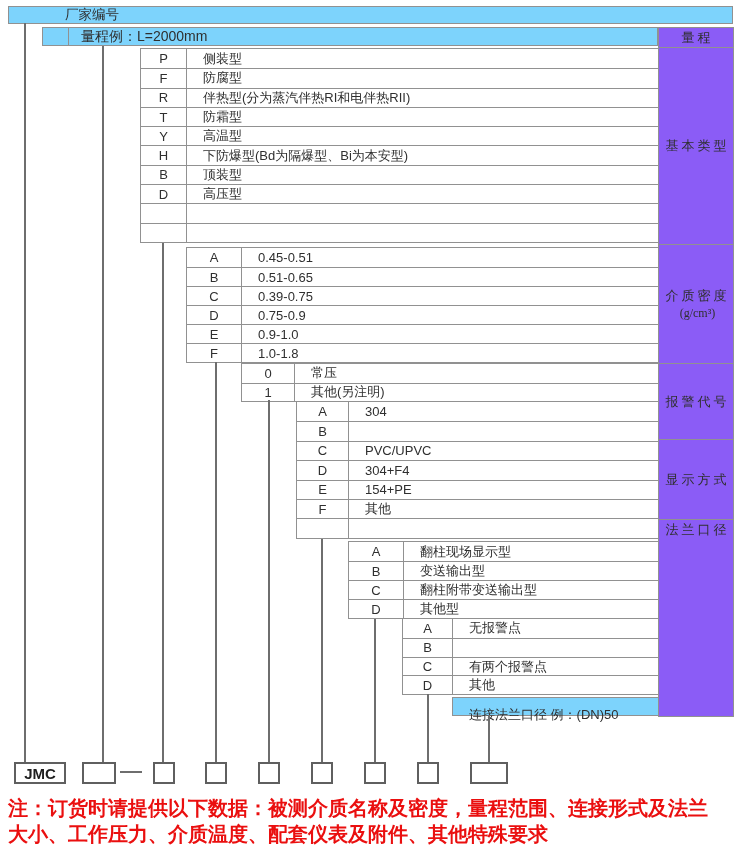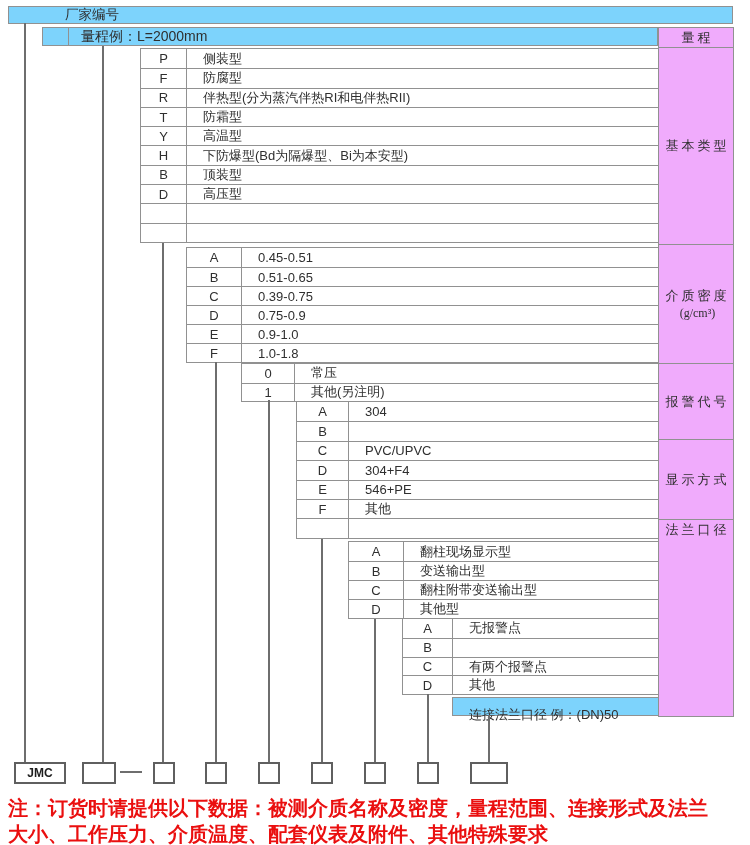--- a/index.html
+++ b/index.html
@@ -27,35 +27,35 @@
   #t-density {left:186px;top:247px;width:473px;} #t-density .row{height:19px}  #t-density .code{width:55px}
   #t-pressure{left:241px;top:363px;width:418px;} #t-pressure .row{height:18.5px} #t-pressure .code{width:53px}
   #t-material{left:296px;top:401px;width:363px;} #t-material .row{height:19.4px} #t-material .code{width:52px}
   #t-display {left:348px;top:541px;width:311px;} #t-display .row{height:19.1px} #t-display .code{width:55px}
   #t-alarm   {left:402px;top:618px;width:257px;} #t-alarm .row{height:18.8px}  #t-alarm .code{width:50px}
   .flange-row{left:452px;top:697px;width:207px;height:19px;display:flex;align-items:center;}
   .flange-row span{padding-left:16px;font-size:13px;white-space:nowrap;margin-top:16px;}
 
   
   .label-col{position:absolute;left:658px;top:27px;width:76px;height:690px;box-sizing:border-box;
-             border:1px solid #919191;background:#f0abfc;display:flex;flex-direction:column;
+             border:1px solid #919191;background:#8b5cf6;display:flex;flex-direction:column;
              font-family:"Liberation Serif","DejaVu Serif",serif;}
   .lsec{box-sizing:border-box;border-top:1px solid #919191;display:flex;flex-direction:column;
         align-items:center;justify-content:center;font-size:13px;letter-spacing:3px;padding-left:3px;}
   .lsec:first-child{border-top:none;}
   .lsec .unit{letter-spacing:0;padding-left:0;font-size:12px;margin-top:1px;}
   .ls-range{height:19px}.ls-basic{height:197px}.ls-density{height:119px}.ls-pressure{height:38px}
   .ls-material{height:138px}.ls-display{height:80px}.ls-alarm{height:76px}.ls-flange{height:21px}
 
   
   .vline{position:absolute;width:2px;background:#6e6e6e;}
 
   
   .bbox{position:absolute;top:762px;height:22px;box-sizing:border-box;border:2px solid #5f5f5f;background:#fff;}
-  .jmc{display:flex;align-items:center;justify-content:center;font-weight:bold;font-size:12px;color:#1e1e1e;}
+  .jmc{display:flex;align-items:center;justify-content:center;font-weight:bold;font-size:15px;color:#1e1e1e;}
   .dash{position:absolute;left:120px;top:771px;width:22px;height:2px;background:#6e6e6e;}
 
   
   .note{position:absolute;left:8px;top:795px;width:740px;font-size:20px;font-weight:bold;
         line-height:26px;color:#ea0f0f;}
 </style>
 </head>
 <body>
 
 <div class="canvas">
@@ -160,21 +160,21 @@
     <div class="row">
         <div class="code">C</div>
         <div class="desc">PVC/UPVC</div>
       </div>
     <div class="row">
         <div class="code">D</div>
         <div class="desc">304+F4</div>
       </div>
     <div class="row">
         <div class="code">E</div>
-        <div class="desc">546+PE</div>
+        <div class="desc">154+PE</div>
       </div>
     <div class="row">
         <div class="code">F</div>
         <div class="desc">其他</div>
       </div>
     <div class="row">
         <div class="code"></div>
         <div class="desc"></div>
       </div>
   </div>

